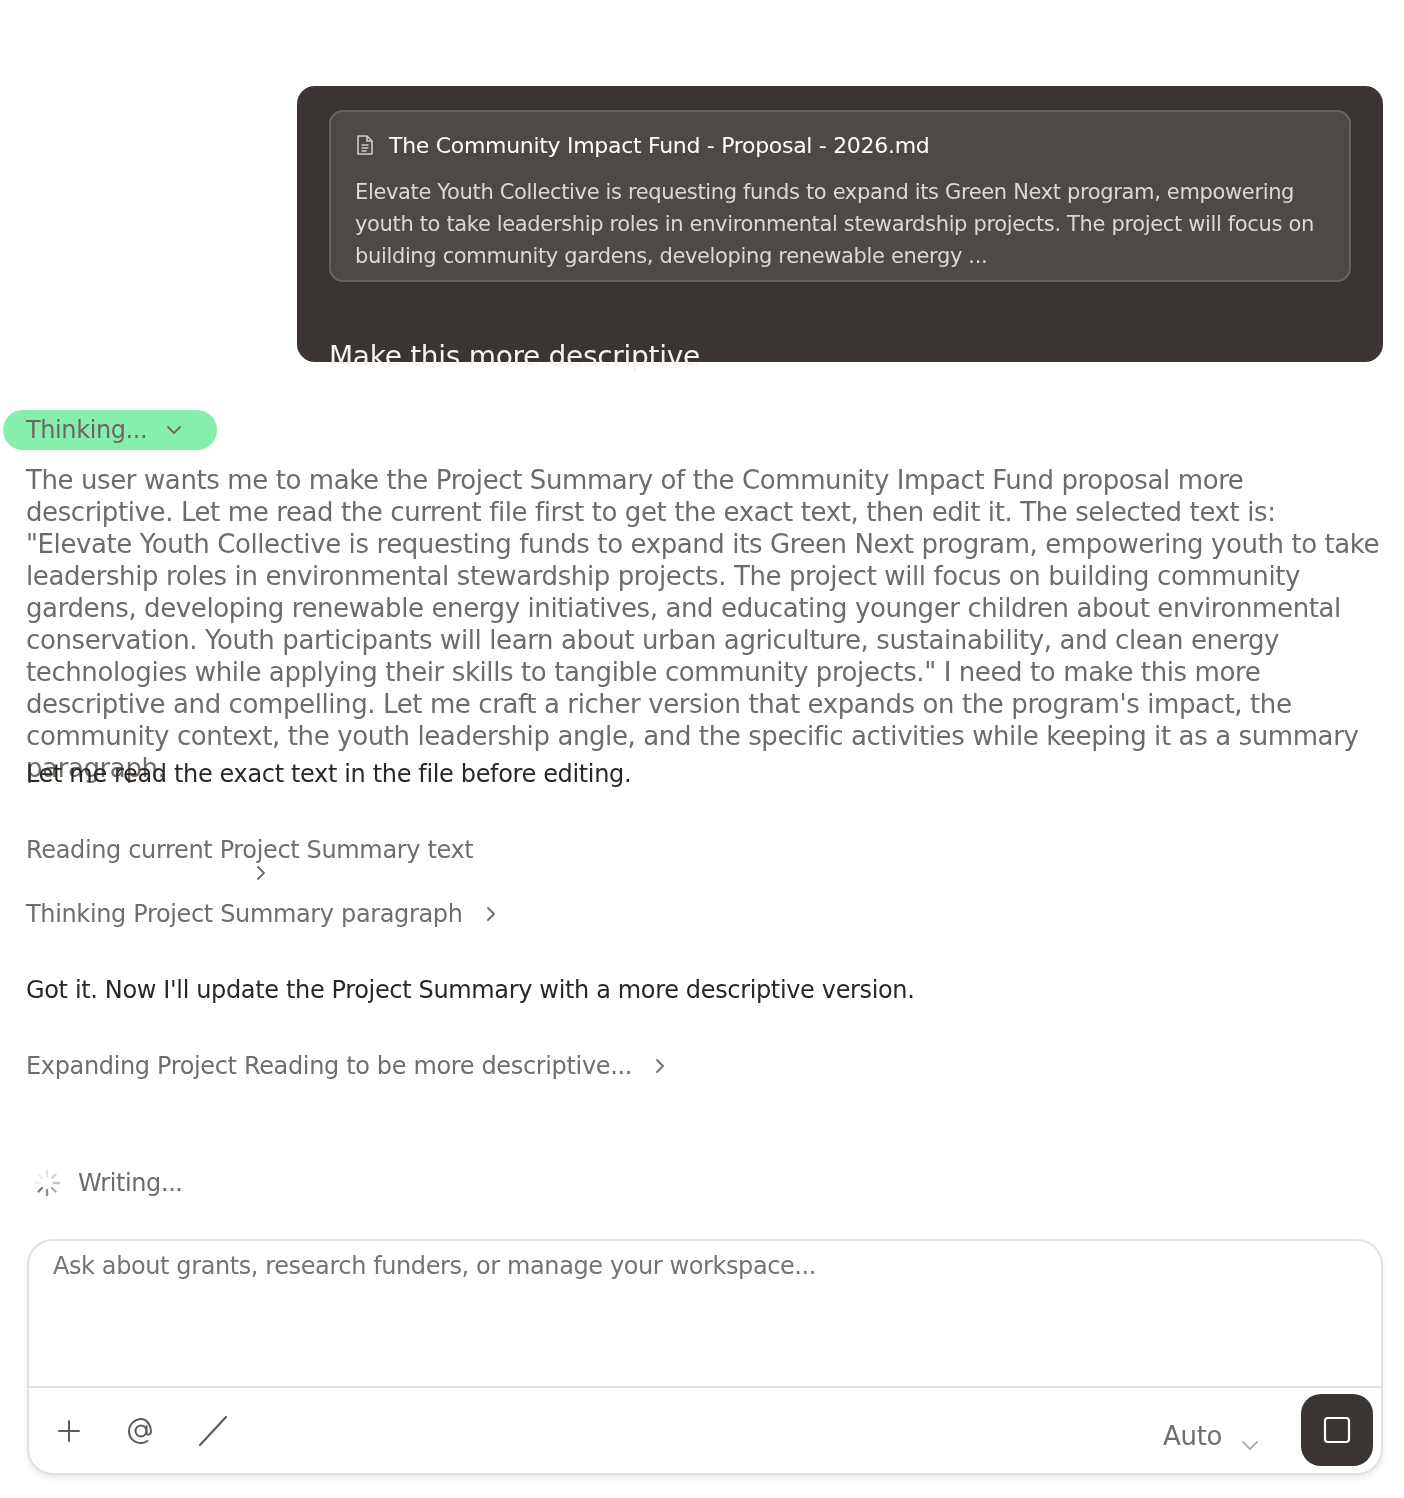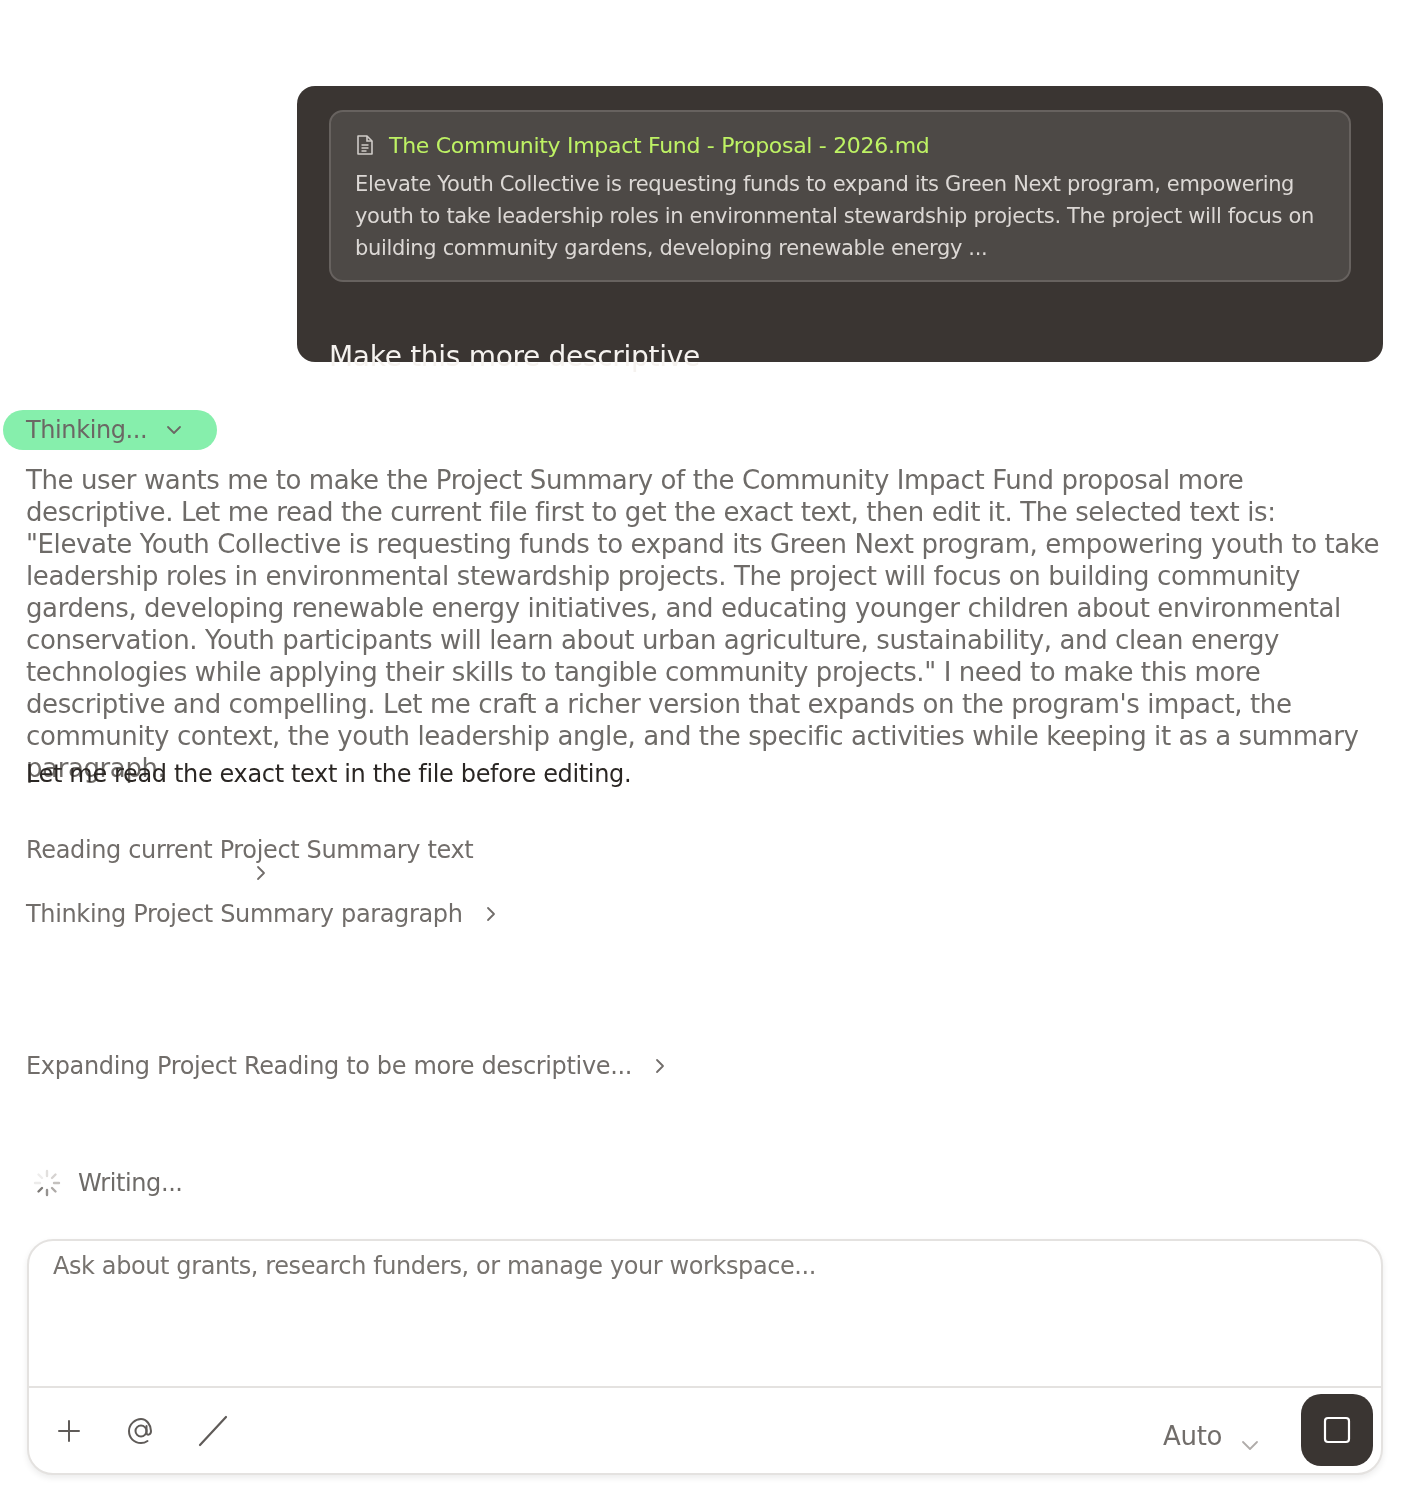--- a/index.html
+++ b/index.html
@@ -14,23 +14,23 @@
     position: absolute; left: 297px; top: 86px; width: 1086px; height: 276px;
     background: #3a3532; border-radius: 18px;
   }
   .attachment {
     position: absolute; left: 32px; top: 24px; width: 1022px; height: 172px;
     background: #4d4946; border: 2px solid #67625f; border-radius: 14px;
     padding: 18px 24px 0 24px;
   }
   .att-title-row { display: flex; align-items: center; height: 30px; }
   .att-title-row svg { width: 20px; height: 22px; margin-right: 14px; flex: none; }
-  .att-title { color: #bef264; font-size: 22px; letter-spacing: -0.3px; white-space: nowrap; }
+  .att-title { color: #ffffff; font-size: 22px; letter-spacing: -0.3px; white-space: nowrap; }
   .att-body {
-    margin-top: 8px; color: #dcd8d5; font-size: 21px; line-height: 32px;
+    margin-top: 16px; color: #dcd8d5; font-size: 21px; line-height: 32px;
     letter-spacing: -0.35px; width: 980px;
   }
   .user-text {
     position: absolute; left: 32px; top: 214px; color: #f5f2ef;
     font-size: 28px; letter-spacing: -0.3px; margin-top: 40px;
   }
 
   
   .thinking-pill {
     position: absolute; left: 3px; top: 410px; width: 214px; height: 40px;
@@ -130,20 +130,21 @@
       <path d="M3 3l6 6-6 6" stroke-linecap="round" stroke-linejoin="round"></path>
     </svg>
   </div>
   <div class="tool-row" style="top:900px;">
     <span>Thinking Project Summary paragraph</span>
     <svg viewBox="0 0 12 18" fill="none" stroke="#716d6a" stroke-width="1.8">
       <path d="M3 3l6 6-6 6" stroke-linecap="round" stroke-linejoin="round"></path>
     </svg>
   </div>
 
+  <div class="assistant-text" style="top:976px;">Got it. Now I'll update the Project Summary with a more descriptive version.</div>
 
   <div class="tool-row" style="top:1052px;">
     <span>Expanding Project Reading to be more descriptive...</span>
     <svg viewBox="0 0 12 18" fill="none" stroke="#716d6a" stroke-width="1.8">
       <path d="M3 3l6 6-6 6" stroke-linecap="round" stroke-linejoin="round"></path>
     </svg>
   </div>
 
   <div class="writing">
     <svg viewBox="0 0 30 30" stroke-width="2.4" stroke-linecap="round">

